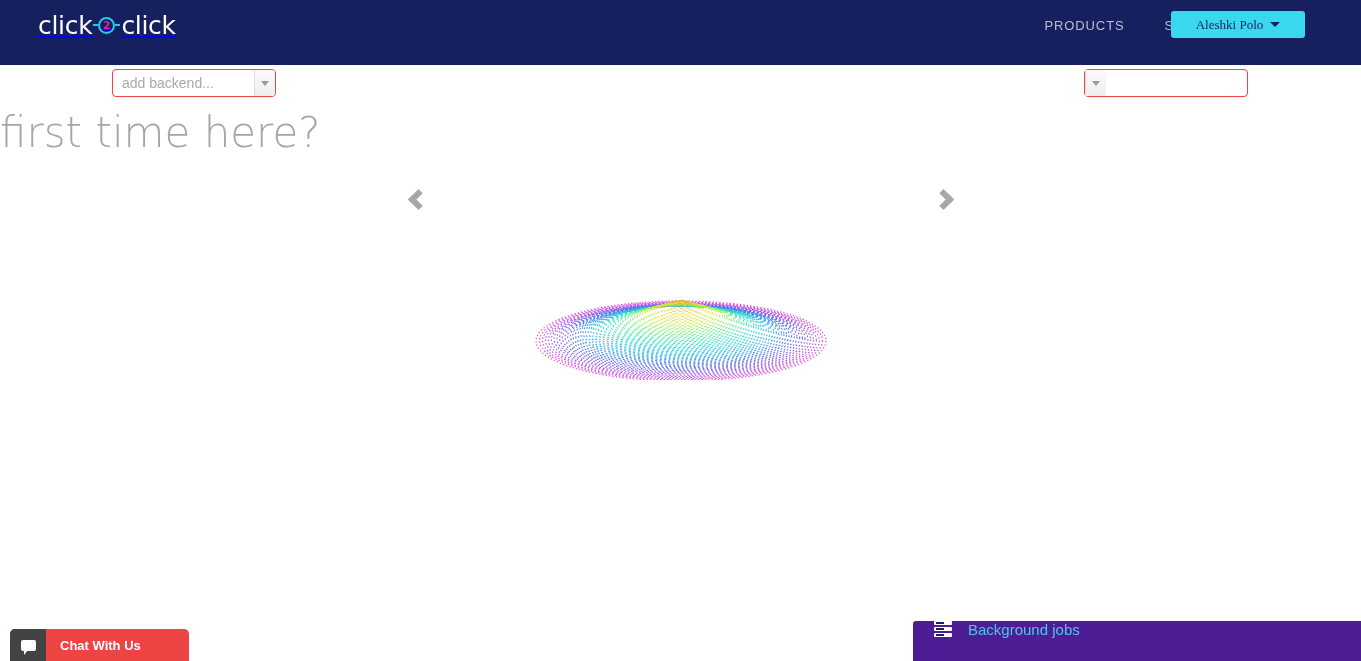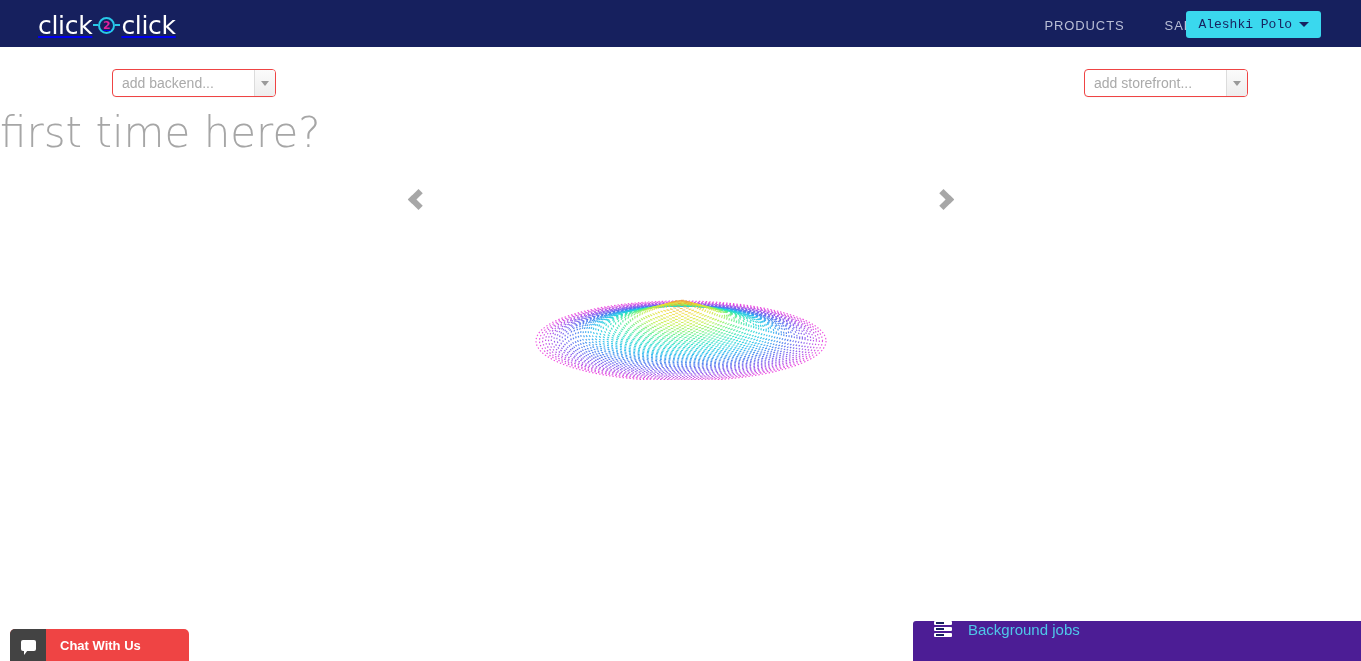--- a/index.html
+++ b/index.html
@@ -12,21 +12,21 @@
     overflow: hidden;
     background: #ffffff;
     font-family: "Liberation Sans", sans-serif;
   }
 
   
   .navbar {
     position: absolute;
     top: 0; left: 0;
     width: 1361px;
-    height: 47px;
+    height: 65px;
     background: #16205e;
     display: flex;
     align-items: center;
   }
   .brand {
     position: absolute;
     left: 38px;
     top: 9px;
     display: flex;
     align-items: center;
@@ -78,35 +78,35 @@
   }
   .nav-link {
     color: #b9bed6;
     font-size: 13px;
     letter-spacing: 0.9px;
     text-decoration: none;
     font-family: "Liberation Sans", sans-serif;
   }
   .user-btn {
     position: absolute;
-    right: 40px;
+    right: 56px;
     top: 11px;
     height: 27px;
     min-width: 134px;
     background: #3ad8ee;
     border: none;
     border-radius: 3px;
     color: #17225f;
     font-size: 13px;
     display: flex;
     align-items: center;
     justify-content: center;
     gap: 7px;
     cursor: pointer;
-    font-family: Liberation Mono, monospace;
+    font-family: Liberation Serif, serif;
     padding: 0 12px;
   }
   .caret-down {
     width: 0; height: 0;
     border-left: 5px solid transparent;
     border-right: 5px solid transparent;
     border-top: 5px solid #17225f;
     display: block;
   }
 
@@ -330,21 +330,20 @@
 </div>
 
 <div class="select2 left">
   <span class="select2-label">add backend...</span>
   <span class="select2-arrow">
     <i></i>
   </span>
 </div>
 
 <div class="select2 right">
-  <span class="select2-label">add storefront...</span>
   <span class="select2-arrow">
     <i></i>
   </span>
 </div>
 
 <div class="hero">
   <div class="hero-title">first time here?</div>
 </div>
 
 <button class="arrow-btn prev">

